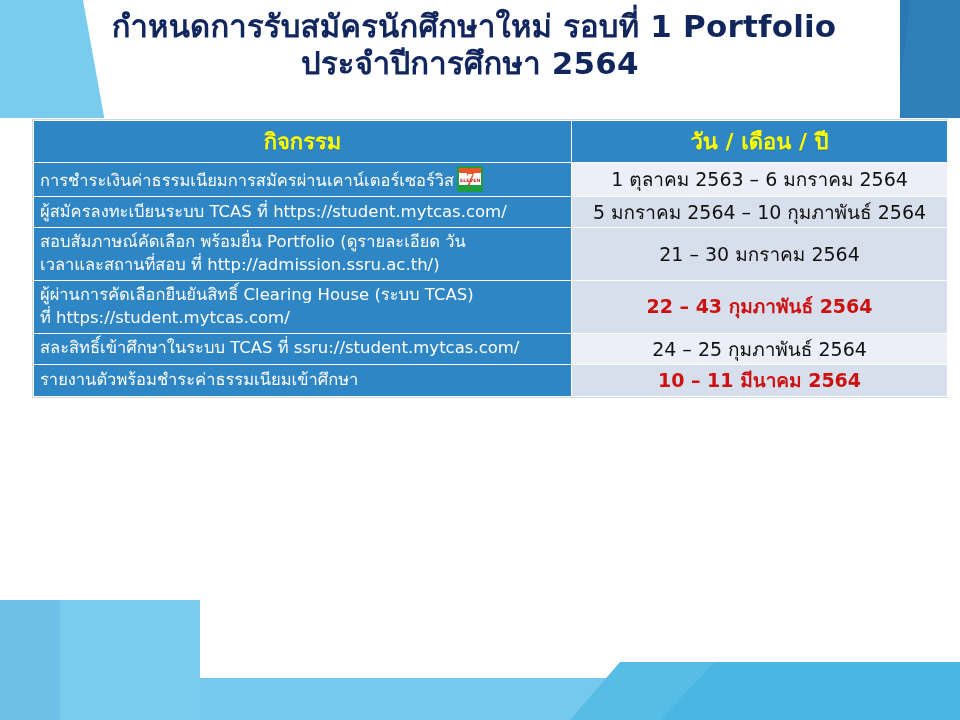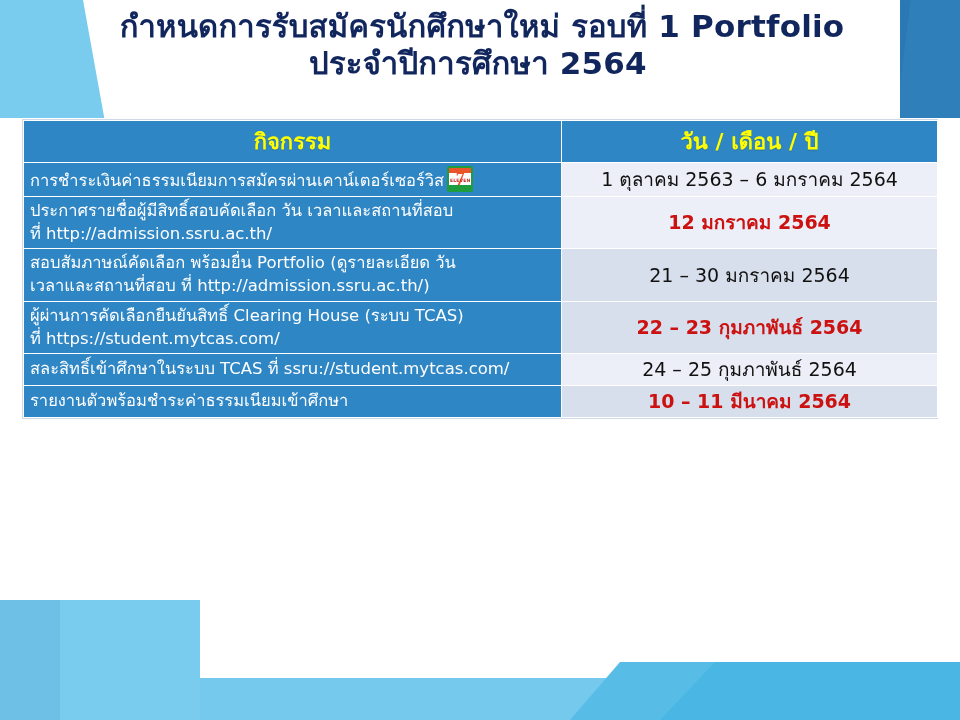--- a/index.html
+++ b/index.html
@@ -98,40 +98,40 @@
     position: absolute;
     right: 0; bottom: 0;
     width: 420px; height: 58px;
     background: #49b6e3;
     clip-path: polygon(120px 58px, 175px 0, 420px 0, 420px 58px);
   }
 
   
   .title-block {
     position: absolute;
-    left: 12px; top: 8px;
+    left: 4px; top: 8px;
     width: 900px;
     z-index: 3;
     text-align: center;
     line-height: 1.18;
   }
   .title-line {
     color: #12265e;
     font-size: 31px;
     font-weight: bold;
     letter-spacing: 0.2px;
     white-space: nowrap;
   }
   .title-line-1 { padding-left: 40px; }
   .title-line-2 { padding-left: 32px; }
 
   
   .sched-wrap {
     position: absolute;
-    left: 22px;
+    left: 32px;
     top: 119px;
     width: 916px;
     z-index: 4;
     background: #ffffff;
     border: 1px solid #cfd9e8;
   }
   table.sched {
     width: 100%;
     border-collapse: collapse;
     table-layout: fixed;
@@ -254,30 +254,30 @@
         <th>กิจกรรม</th>
         <th>วัน / เดือน / ปี</th>
       </tr>
     </thead>
     <tbody id="sched-body">
         <tr>
           <td class="act"><span>การชำระเงินค่าธรรมเนียมการสมัครผ่านเคาน์เตอร์เซอร์วิส</span><span class="sev"><span class="sev-top"></span><span class="sev-bot"></span><span class="sev-7">7</span><span class="sev-txt">ELEVEN</span></span></td>
           <td class="date">1 ตุลาคม 2563 – 6 มกราคม 2564</td>
         </tr>
         <tr>
-          <td class="act"><span>ประกาศรายชื่อผู้มีสิทธิ์สอบคัดเลือก วัน เวลาและสถานที่สอบ</span><span class="l2">ที่ http://admission.ssru.ac.th/</span></td>
-          <td class="date hl">12 มกราคม 2564</td>
+          <td class="act"><span>ผู้สมัครลงทะเบียนระบบ TCAS ที่ https://student.mytcas.com/</span></td>
+          <td class="date alt">5 มกราคม 2564 – 10 กุมภาพันธ์ 2564</td>
         </tr>
         <tr>
           <td class="act"><span>สอบสัมภาษณ์คัดเลือก พร้อมยื่น Portfolio (ดูรายละเอียด วัน</span><span class="l2">เวลาและสถานที่สอบ ที่ http://admission.ssru.ac.th/)</span></td>
           <td class="date alt">21 – 30 มกราคม 2564</td>
         </tr>
         <tr>
           <td class="act"><span>ผู้ผ่านการคัดเลือกยืนยันสิทธิ์ Clearing House (ระบบ TCAS)</span><span class="l2">ที่ https://student.mytcas.com/</span></td>
-          <td class="date alt hl">22 – 23 กุมภาพันธ์ 2564</td>
+          <td class="date alt hl">22 – 43 กุมภาพันธ์ 2564</td>
         </tr>
         <tr>
           <td class="act"><span>สละสิทธิ์เข้าศึกษาในระบบ TCAS ที่ ssru://student.mytcas.com/</span></td>
           <td class="date">24 – 25 กุมภาพันธ์ 2564</td>
         </tr>
         <tr>
           <td class="act"><span>รายงานตัวพร้อมชำระค่าธรรมเนียมเข้าศึกษา</span></td>
           <td class="date alt hl">10 – 11 มีนาคม 2564</td>
         </tr>
       </tbody>

